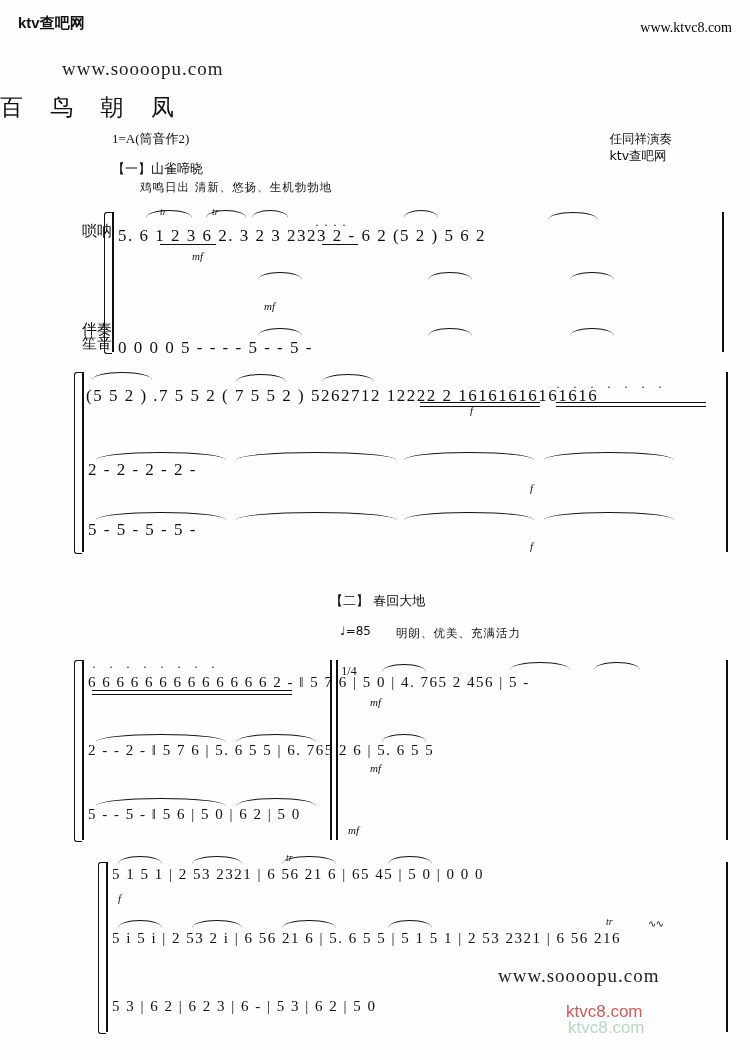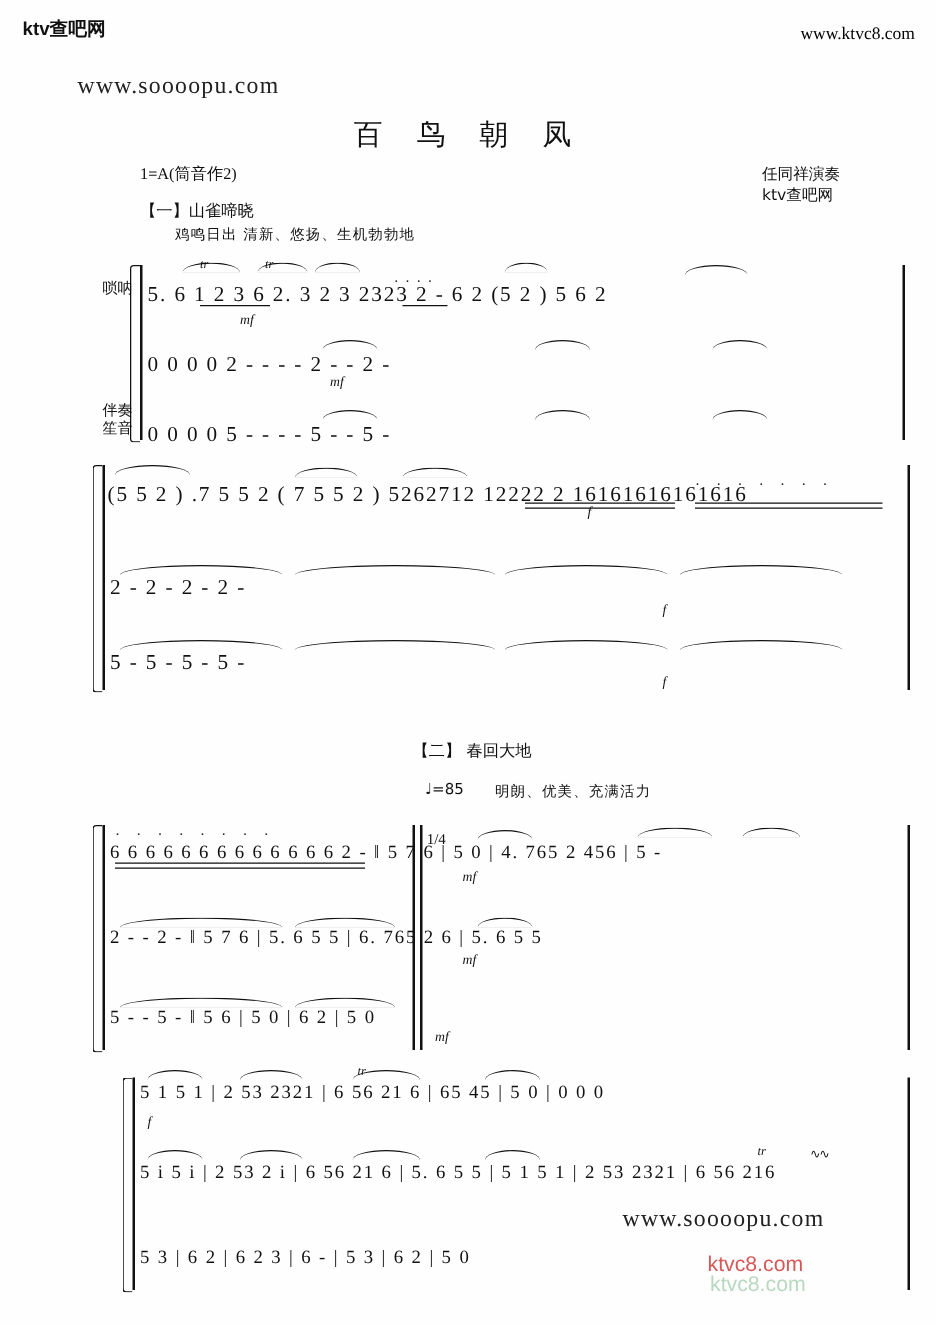--- a/index.html
+++ b/index.html
@@ -72,21 +72,21 @@
     font-family: "Liberation Sans", sans-serif;
     color: #d03a3a;
     letter-spacing: 0px;
     opacity: .85;
   }
 
   .title {
     position: absolute;
     left: 0; top: 92px;
     width: 750px;
-    text-align: center;
+    text-align: left;
     font-size: 23px;
     letter-spacing: 10px;
     font-family: "DejaVu Sans", sans-serif;
     color: #111;
   }
   .key-sig {
     position: absolute;
     left: 112px; top: 130px;
     font-size: 13px;
     font-family: "Liberation Serif", serif;
@@ -115,21 +115,21 @@
   }
   .tempo {
     position: absolute;
     font-size: 12px;
     font-family: "DejaVu Sans", sans-serif;
   }
 
   
   .instr-label {
     position: absolute;
-    font-size: 12px;
+    font-size: 15px;
     font-family: "DejaVu Sans", sans-serif;
     color: #111;
   }
   .barline {
     position: absolute;
     width: 1.6px;
     background: #111;
   }
   .brace {
     position: absolute;
@@ -231,21 +231,20 @@
   <div class="slur" style="left:548px; top:212px; width:50px;"></div>
   <div class="tr" style="left:160px; top:206px;">tr</div>
   <div class="tr" style="left:212px; top:206px;">tr</div>
   <div class="dotrow" style="left:315px; top:218px;">····</div>
 
   <div class="notes" style="left:118px; top:226px;">5.   6 1 2 3 6 2.    3 2 3  2323 2   -    6  2   (5  2 )  5 6 2</div>
   <div class="dyn" style="left:192px; top:250px;">mf</div>
   <div class="beam" style="left:160px; top:244px; width:56px;"></div>
   <div class="beam" style="left:322px; top:244px; width:36px;"></div>
 
-  <div class="notes" style="left:118px; top:282px;">0    0   0   0    2   -    -    -    -    2  -   -    2  -</div>
   <div class="dyn" style="left:264px; top:300px;">mf</div>
   <div class="slur" style="left:258px; top:272px; width:44px;"></div>
   <div class="slur" style="left:428px; top:272px; width:44px;"></div>
   <div class="slur" style="left:570px; top:272px; width:44px;"></div>
 
   <div class="notes" style="left:118px; top:338px;">0    0   0   0    5   -    -    -    -    5  -   -    5  -</div>
   <div class="slur" style="left:258px; top:328px; width:44px;"></div>
   <div class="slur" style="left:428px; top:328px; width:44px;"></div>
   <div class="slur" style="left:570px; top:328px; width:44px;"></div>
 

